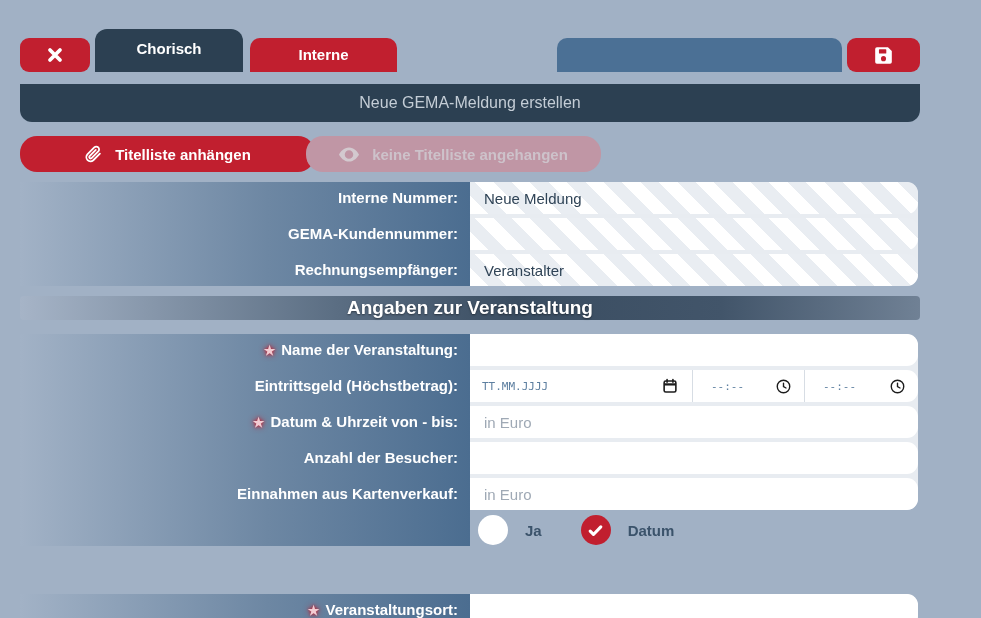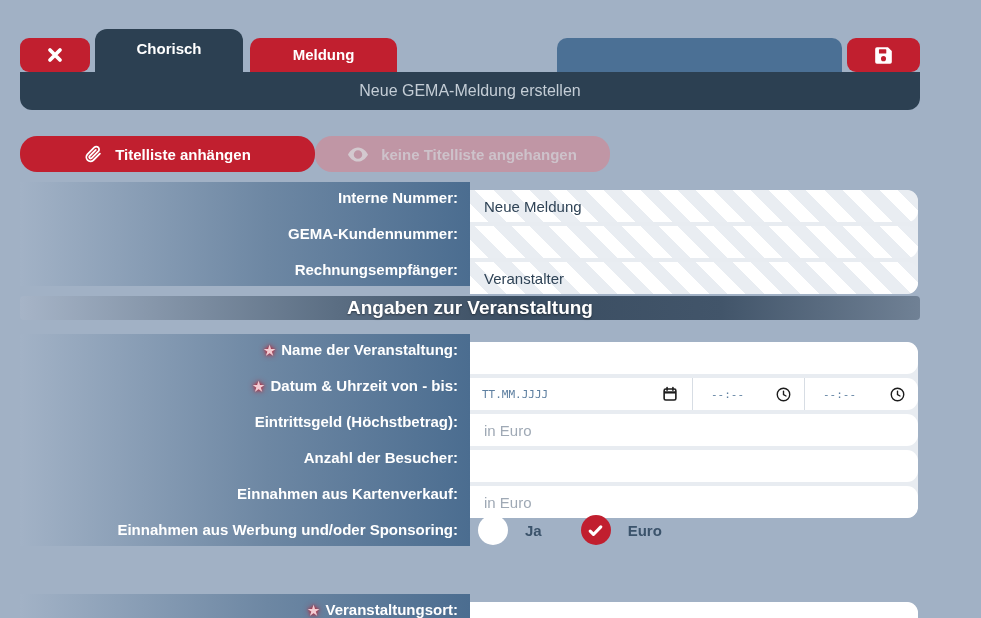--- a/index.html
+++ b/index.html
@@ -11,35 +11,35 @@
   #app{position:absolute;left:20px;top:0;width:900px;height:618px;margin-top:24px;}
 
   
   .icon-btn{position:absolute;top:14px;height:34px;background:#c11f2f;border-radius:9px;
     display:flex;align-items:center;justify-content:center;cursor:pointer;}
   .tab{position:absolute;top:14px;height:34px;color:#fff;font-weight:700;font-size:15px;
     text-align:center;line-height:34px;border-radius:10px 10px 0 0;cursor:pointer;}
   .tab.red{background:#c11f2f;}
   .tab.active{top:5px;height:43px;line-height:40px;background:#2c4052;border-radius:12px 12px 0 0;}
   .tab.empty{background:#4b7095;}
-  .headerbar{position:absolute;left:0;top:48px;width:900px;height:38px;background:#2c4052;
+  .headerbar{position:absolute;left:0;top:60px;width:900px;height:38px;background:#2c4052;
     border-radius:0 0 12px 12px;color:#c4cdd6;font-size:16px;text-align:center;line-height:38px;}
 
   
   .toolbar{position:absolute;left:0;top:112px;width:900px;height:36px;}
   .btn{position:absolute;top:0;height:36px;border-radius:17px;background:#c11f2f;color:#fff;
     font-weight:700;font-size:15px;display:flex;align-items:center;justify-content:center;
     gap:13px;cursor:pointer;}
   .btn.disabled{background:#c096a5;color:#cdc2ca;cursor:default;}
 
   
   .group{position:absolute;left:0;width:900px;}
   .label-col{position:absolute;left:0;top:0;width:450px;
     background:linear-gradient(90deg,#a2b2c6 0%,#6d87a3 55%,#4b6d90 100%);}
-  .input-col{position:absolute;left:450px;top:8px;width:448px;background:#e8ecf1;
+  .input-col{position:absolute;left:450px;top:0;width:448px;background:#e8ecf1;
     border-radius:0 12px 12px 0;}
   .lrow{height:32px;margin-bottom:4px;line-height:32px;text-align:right;padding-right:12px;
     color:#fff;font-weight:700;font-size:15px;white-space:nowrap;}
   .star{color:#f3ccd3;text-shadow:0 0 3px #c11f2f,0 0 6px #c11f2f;margin-right:6px;font-size:13px;}
   .winput{height:32px;margin-bottom:4px;width:100%;display:block;border:none;background:#fff;
     border-radius:0 11px 11px 0;padding:0 14px;font-family:"Liberation Sans",sans-serif;
     font-size:15px;color:#2f4356;box-sizing:border-box;outline:none;}
   .winput.striped{background:repeating-linear-gradient(45deg,#ffffff 0 13px,#e9edf2 13px 26px);}
   .winput::placeholder{color:#9fa9b5;opacity:1;}
 
@@ -78,21 +78,21 @@
       <svg width="20" height="20" viewBox="0 0 24 24">
           <path d="M6 6l12 12M18 6L6 18" stroke="#fff" stroke-width="4.5" stroke-linecap="round"></path>
         </svg>
     </span>
   </div>
 
   <div class="tab active" style="left:75px;width:148px;">
     <span>Chorisch</span>
   </div>
   <div class="tab red" style="left:230px;width:147px;">
-    <span>Meldung</span>
+    <span>Interne</span>
   </div>
   <div class="tab empty" style="left:537px;width:285px;">
     <span></span>
   </div>
 
   <div class="icon-btn" style="left:827px;width:73px;">
     <span>
       <svg width="21" height="21" viewBox="0 0 24 24">
         <path fill="#fff" d="M4.5 2.5h12.6l4.4 4.4V19.5a2 2 0 0 1-2 2h-15a2 2 0 0 1-2-2v-15a2 2 0 0 1 2-2z"></path>
         <rect x="6.8" y="4.8" width="8.4" height="5" rx="0.8" fill="#c11f2f"></rect>
@@ -108,21 +108,21 @@
   <div class="toolbar">
     <div class="btn" style="left:0;width:295px;">
       <span>
         <svg width="18" height="18" viewBox="0 0 24 24" fill="none" stroke="#fff" stroke-width="2.4" stroke-linecap="round">
           <path d="M21.2 11.5l-8.8 8.8a5.6 5.6 0 0 1-7.9-7.9l9.2-9.2a3.7 3.7 0 0 1 5.3 5.3l-9.2 9.2a1.9 1.9 0 0 1-2.6-2.6l8.5-8.5"></path>
         </svg>
       </span>
       <span>Titelliste anhängen</span>
     </div>
 
-    <div class="btn disabled" style="left:295px;width:295px;">
+    <div class="btn disabled" style="left:286px;width:295px;">
       <span>
         <svg width="20" height="15" viewBox="0 0 24 17" fill="#d3c9cf">
           <path d="M12 0C6 0 1.7 5 0 8.5 1.7 12 6 17 12 17s10.3-5 12-8.5C22.3 5 18 0 12 0zm0 13.6a5.1 5.1 0 1 1 0-10.2 5.1 5.1 0 0 1 0 10.2z"></path>
           <path d="M12 5.4a3.1 3.1 0 1 0 0 6.2 3.1 3.1 0 0 0 0-6.2zm-1 3.4a1.2 1.2 0 1 1 0-2.4 1.2 1.2 0 0 1 0 2.4z" fill="#c096a5"></path>
         </svg>
       </span>
       <span>keine Titelliste angehangen</span>
     </div>
 
   </div>
@@ -142,27 +142,26 @@
 
   <div class="secbar" style="top:272px;">
     <span>Angaben zur Veranstaltung</span>
   </div>
 
   <div class="group" style="top:310px;height:212px;">
     <div class="label-col" style="height:212px;">
       <div class="lrow">
         <span class="star">★</span><span>Name der Veranstaltung:</span>
       </div>
+      <div class="lrow"><span>Eintrittsgeld (Höchstbetrag):</span></div>
       <div class="lrow">
         <span class="star">★</span><span>Datum &amp; Uhrzeit von - bis:</span>
       </div>
-      <div class="lrow"><span>Eintrittsgeld (Höchstbetrag):</span></div>
       <div class="lrow"><span>Anzahl der Besucher:</span></div>
       <div class="lrow"><span>Einnahmen aus Kartenverkauf:</span></div>
-      <div class="lrow"><span>Einnahmen aus Werbung und/oder Sponsoring:</span></div>
     </div>
 
     <div class="input-col" style="height:176px;">
       <input class="winput" value="" style="">
 
       <div class="dtrow">
         <div class="dtcell date">
           <span>TT.MM.JJJJ</span>
           <span>
             <svg width="16" height="16" viewBox="0 0 24 24" fill="none" stroke="#1c1c1c" stroke-width="2.4">
@@ -201,21 +200,21 @@
       <div class="radio-circle off"></div>
       <span class="radio-label">Ja</span>
       <span class="radio-gap"></span>
       <div class="radio-circle on">
         <span>
           <svg width="17" height="17" viewBox="0 0 24 24" fill="none" stroke="#fff" stroke-width="4.4" stroke-linecap="round" stroke-linejoin="round">
             <path d="M4.5 13l4.6 4.6L19.5 6.8"></path>
           </svg>
         </span>
       </div>
-      <span class="radio-label">Euro</span>
+      <span class="radio-label">Datum</span>
     </div>
   </div>
 
 
   <div class="group" style="top:570px;height:48px;">
     <div class="label-col" style="height:48px;">
       <div class="lrow">
         <span class="star">★</span><span>Veranstaltungsort:</span>
       </div>
     </div>

